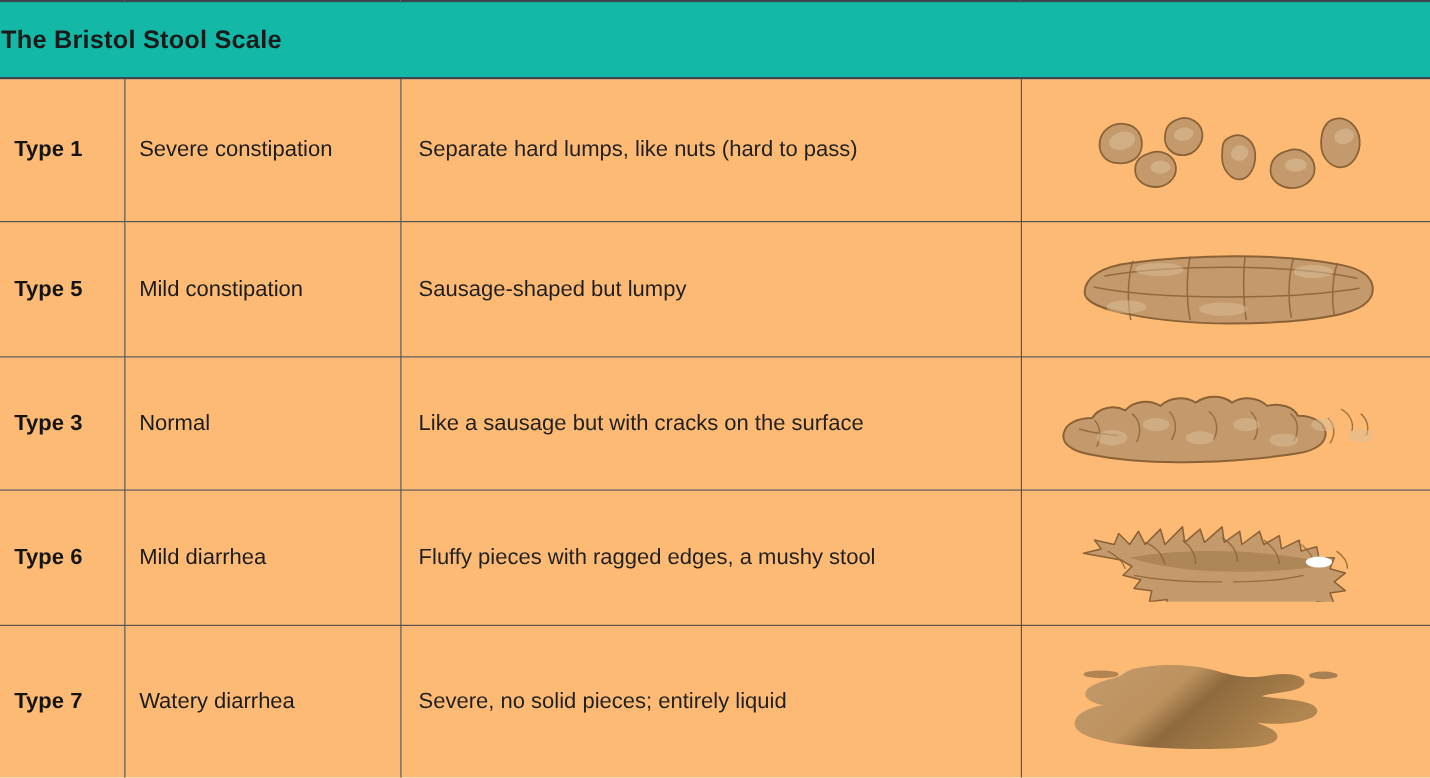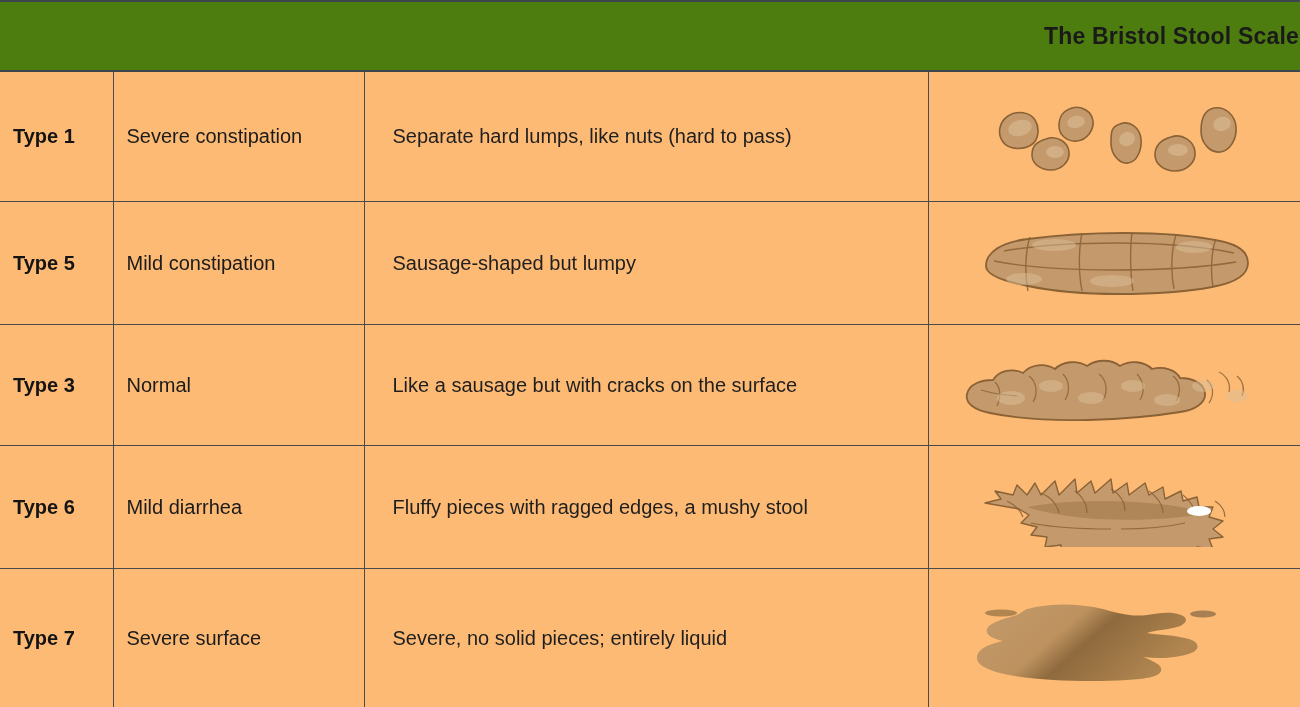--- a/index.html
+++ b/index.html
@@ -16,26 +16,26 @@
   }
 
   .scale-table {
     width: 1300px;
     height: 707px;
     border-collapse: collapse;
     table-layout: fixed;
   }
 
   .title-cell {
-    background: #4d7c0f;
+    background: #14b8a6;
     border: 2px solid #3c4550;
     border-left: none;
     border-right: none;
     height: 66px;
-    text-align: right;
+    text-align: left;
     vertical-align: middle;
     font-size: 23px;
     font-weight: bold;
     letter-spacing: 0.2px;
     color: #1a1a1a;
   }
 
   .row-cell {
     border: 1.5px solid #4a4a4a;
     vertical-align: middle;
@@ -60,21 +60,21 @@
   .label-text {
     font-size: 20px;
     font-weight: normal;
     padding-left: 12px;
     color: #1b1b1b;
     white-space: nowrap;
   }
   .desc-text {
     font-size: 20px;
     font-weight: normal;
-    padding-left: 27px;
+    padding-left: 15px;
     color: #1f1f1f;
     white-space: nowrap;
   }
 
   .art-cell {
     padding: 0;
     text-align: center;
   }
   .art-cell svg {
     display: block;
@@ -229,21 +229,21 @@
         <ellipse cx="228" cy="44" rx="12" ry="5" fill="#ffffff"></ellipse>
       </svg>
     </td>
   </tr>
 
   <tr class="last-row">
     <td class="row-cell first">
       <div class="type-text">Type 7</div>
     </td>
     <td class="row-cell">
-      <div class="label-text">Severe surface</div>
+      <div class="label-text">Watery diarrhea</div>
     </td>
     <td class="row-cell">
       <div class="desc-text">Severe, no solid pieces; entirely liquid</div>
     </td>
     <td class="row-cell last art-cell">
       <svg width="286" height="90" viewBox="0 0 286 90">
         <defs>
           <linearGradient id="puddleGrad" x1="0" y1="0" x2="1" y2="0.4">
             <stop offset="0%" stop-color="#c49a6c"></stop>
             <stop offset="45%" stop-color="#bd925f"></stop>

